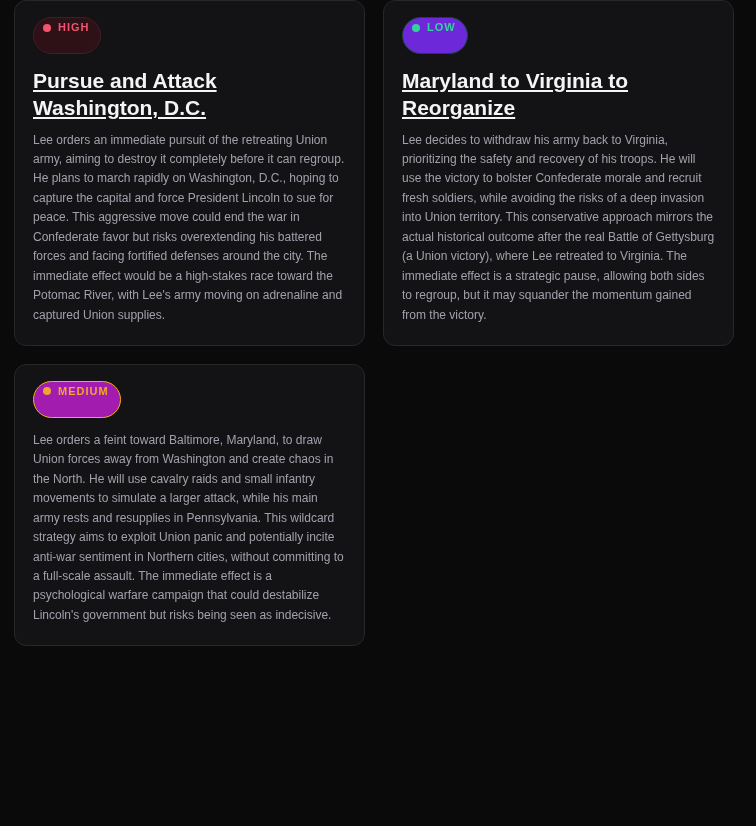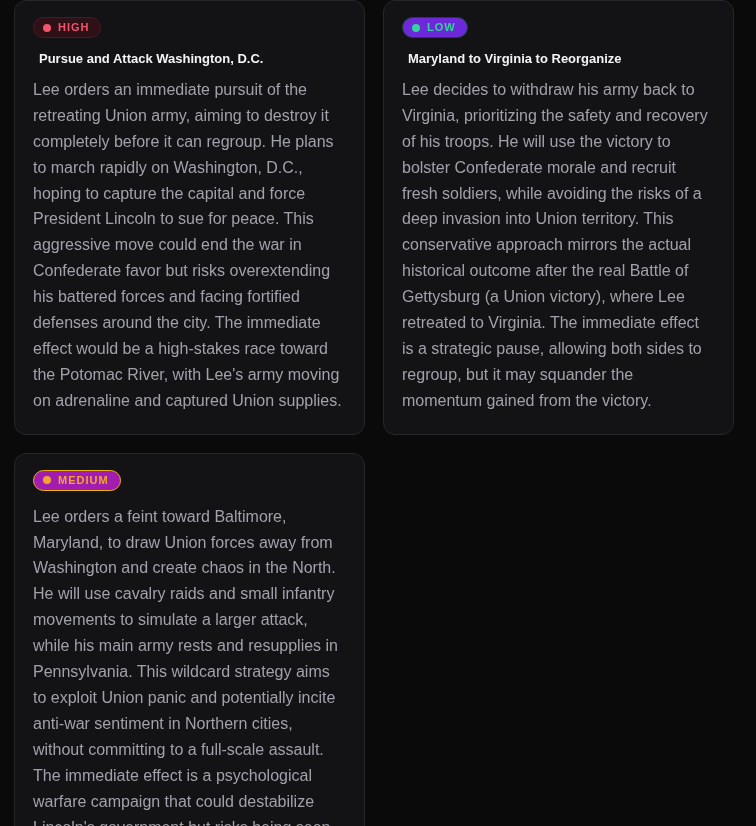--- a/index.html
+++ b/index.html
@@ -23,21 +23,21 @@
     background: #131316;
     border: 1px solid #26262b;
     border-radius: 12px;
     padding: 16px 18px 20px 18px;
   }
   .badge {
     display: inline-flex;
     align-items: center;
     gap: 7px;
     border-radius: 999px;
-    padding: 4px 11px 4px 9px;
+    padding: 4px 11px 20px 9px;
     font-size: 11px;
     font-weight: bold;
     letter-spacing: 0.09em;
     text-transform: uppercase;
     line-height: 1;
     margin-bottom: 13px;
   }
   .dot {
     width: 8px;
     height: 8px;
@@ -47,28 +47,29 @@
   }
   .badge-high { background: #2e1116; color: #f2556d; border: 1px solid #4a1b23; }
   .badge-high .dot { background: #f2556d; }
   .badge-low { background: #6d28d9; color: #34d399; border: 1px solid #17473a; }
   .badge-low .dot { background: #34d399; }
   .badge-medium { background: #a21caf; color: #f0a62e; border: 1px solid #eab308; }
   .badge-medium .dot { background: #f0a62e; }
 
   .card-title {
     color: #f4f4f5;
-    font-size: 13px;
+    font-size: 21px;
     font-weight: bold;
     line-height: 1.3;
-    margin: 0 0 9px 6px;
+    margin: 0 0 9px 0;
+    text-decoration: underline;
   }
   .card-body {
     color: #a1a1ab;
-    font-size: 16px;
+    font-size: 12px;
     line-height: 1.62;
     margin: 0;
   }
   .spacer-cell { }
 </style>
 </head>
 <body>
 
 <div id="board">
 

